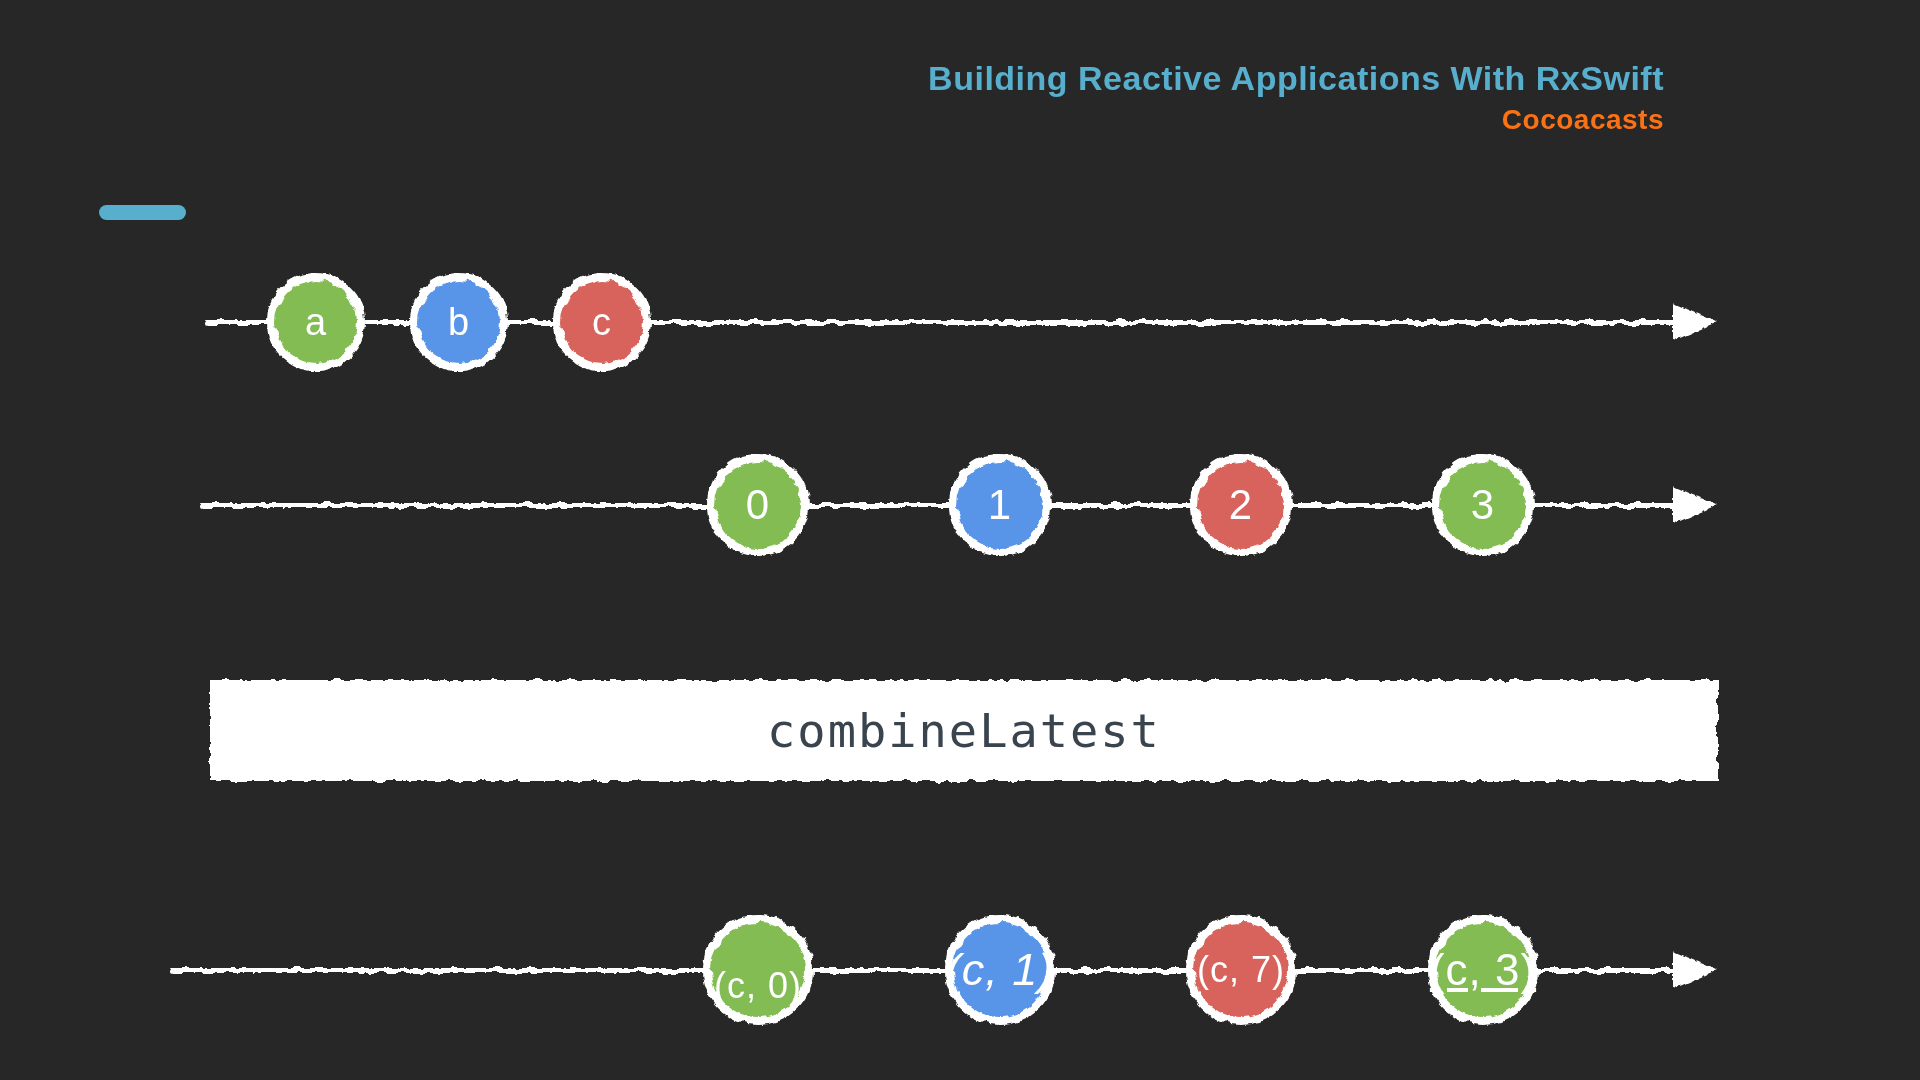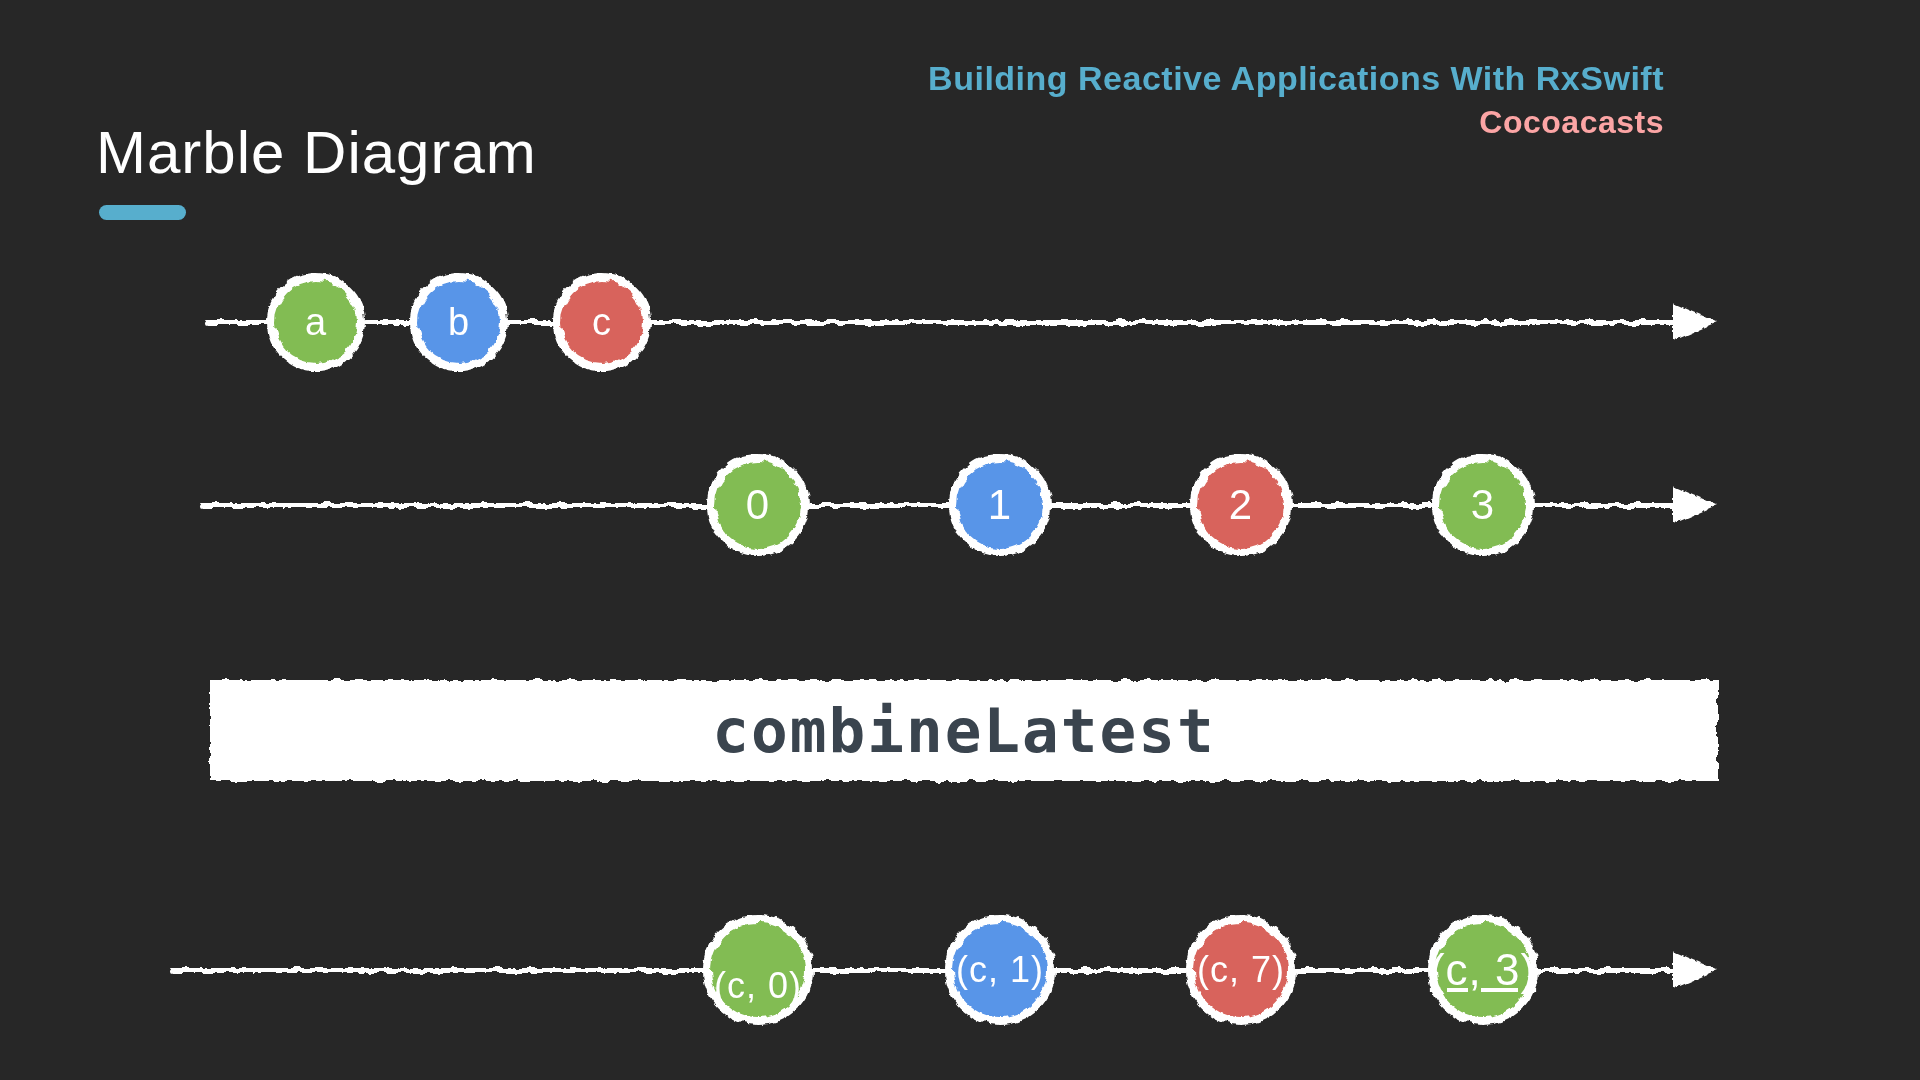--- a/index.html
+++ b/index.html
@@ -2,41 +2,41 @@
 <html><head>
 <meta charset="utf-8">
 <style>
   html,body{margin:0;padding:0;}
   body{background:#272727;font-family:"Liberation Sans",sans-serif;}
   .slide{position:relative;width:1744px;height:1080px;background:#272727;overflow:hidden;}
 
   
   .header{position:absolute;top:58px;right:80px;text-align:right;}
   .header-title{font-size:34px;font-weight:700;color:#57aecd;letter-spacing:.5px;line-height:1.2;}
-  .header-brand{font-size:32px;font-weight:700;color:#fca5a5;letter-spacing:.5px;line-height:1.2;margin-top:4px;}
+  .header-brand{font-size:28px;font-weight:700;color:#f97316;letter-spacing:.5px;line-height:1.2;margin-top:4px;}
 
   
   .page-title{position:absolute;left:96px;top:118px;font-size:60px;font-weight:300;color:#ffffff;letter-spacing:1px;}
   .title-underline{position:absolute;left:99px;top:205px;width:87px;height:15px;border-radius:8px;background:#57aecd;}
 
   
   .chalk{filter:url(#chalk);}
 
   .timeline{position:absolute;left:0;top:0;width:100%;height:0;}
   .tl-line{position:absolute;height:5px;background:#ffffff;border-radius:3px;}
   .tl-arrow{position:absolute;width:0;height:0;border-left:44px solid #ffffff;border-top:19px solid transparent;border-bottom:19px solid transparent;}
 
   .marble{position:absolute;border-radius:50%;display:flex;align-items:center;justify-content:center;box-sizing:border-box;}
   .marble-body{position:absolute;inset:0;border-radius:50%;border:8px solid #ffffff;box-sizing:border-box;}
   .marble-label{position:relative;color:#ffffff;font-weight:300;letter-spacing:1px;white-space:nowrap;}
 
   
   .operator-box{position:absolute;left:210px;top:680px;width:1508px;height:101px;background:#ffffff;}
   .operator-label{position:absolute;left:210px;top:680px;width:1508px;height:101px;display:flex;align-items:center;justify-content:center;
-    font-family:"DejaVu Sans Mono",monospace;font-size:61px;color:#3a444e;letter-spacing:2px;font-weight:bold;}
+    font-family:"DejaVu Sans Mono",monospace;font-size:47px;color:#3a444e;letter-spacing:2px;}
 
   .svg-defs{position:absolute;width:0;height:0;}
 </style>
 </head>
 <body>
 
 <svg class="svg-defs" aria-hidden="true">
   <defs>
     <filter id="chalk" x="-5%" y="-30%" width="110%" height="160%">
       <feTurbulence type="fractalNoise" baseFrequency="0.09" numOctaves="3" seed="7" result="noise"></feTurbulence>
@@ -45,21 +45,20 @@
   </defs>
 </svg>
 
 <div class="slide">
 
   <div class="header">
     <div class="header-title">Building Reactive Applications With RxSwift</div>
     <div class="header-brand">Cocoacasts</div>
   </div>
 
-  <div class="page-title">Marble Diagram</div>
   <div class="title-underline"></div>
 
   <div id="streams-root">
       <div class="timeline">
         <div class="tl-line chalk" style="left: 205px; top: 319.5px; width: 1474px;"></div>
         <div class="tl-arrow chalk" style="left: 1673px; top: 303px;"></div>
         <div class="marble" style="left: 267px; top: 273px; width: 98px; height: 98px;">
           <div class="marble-body chalk" style="background: rgb(130, 188, 82);"></div>
           <div class="marble-label" style="font-size: 38px;">a</div>
         </div>
@@ -94,21 +93,21 @@
       </div>
       <div class="timeline">
         <div class="tl-line chalk" style="left: 170px; top: 967.5px; width: 1509px;"></div>
         <div class="tl-arrow chalk" style="left: 1673px; top: 951px;"></div>
         <div class="marble" style="left: 703px; top: 915px; width: 110px; height: 110px;">
           <div class="marble-body chalk" style="background: rgb(130, 188, 82);"></div>
           <div class="marble-label" style="font-size: 36px; margin-top: 31px;">(c, 0)</div>
         </div>
         <div class="marble" style="left: 945px; top: 915px; width: 110px; height: 110px;">
           <div class="marble-body chalk" style="background: rgb(88, 149, 232);"></div>
-          <div class="marble-label" style="font-size: 36px;">(c, 1)</div>
+          <div class="marble-label" style="font-size: 45px; font-style: italic;">(c, 1)</div>
         </div>
         <div class="marble" style="left: 1186px; top: 915px; width: 110px; height: 110px;">
           <div class="marble-body chalk" style="background: rgb(216, 100, 91);"></div>
           <div class="marble-label" style="font-size: 36px;">(c, 7)</div>
         </div>
         <div class="marble" style="left: 1428px; top: 915px; width: 110px; height: 110px;">
           <div class="marble-body chalk" style="background: rgb(130, 188, 82);"></div>
           <div class="marble-label" style="font-size: 44px; text-decoration: underline;">(c, 3)</div>
         </div>
       </div>

